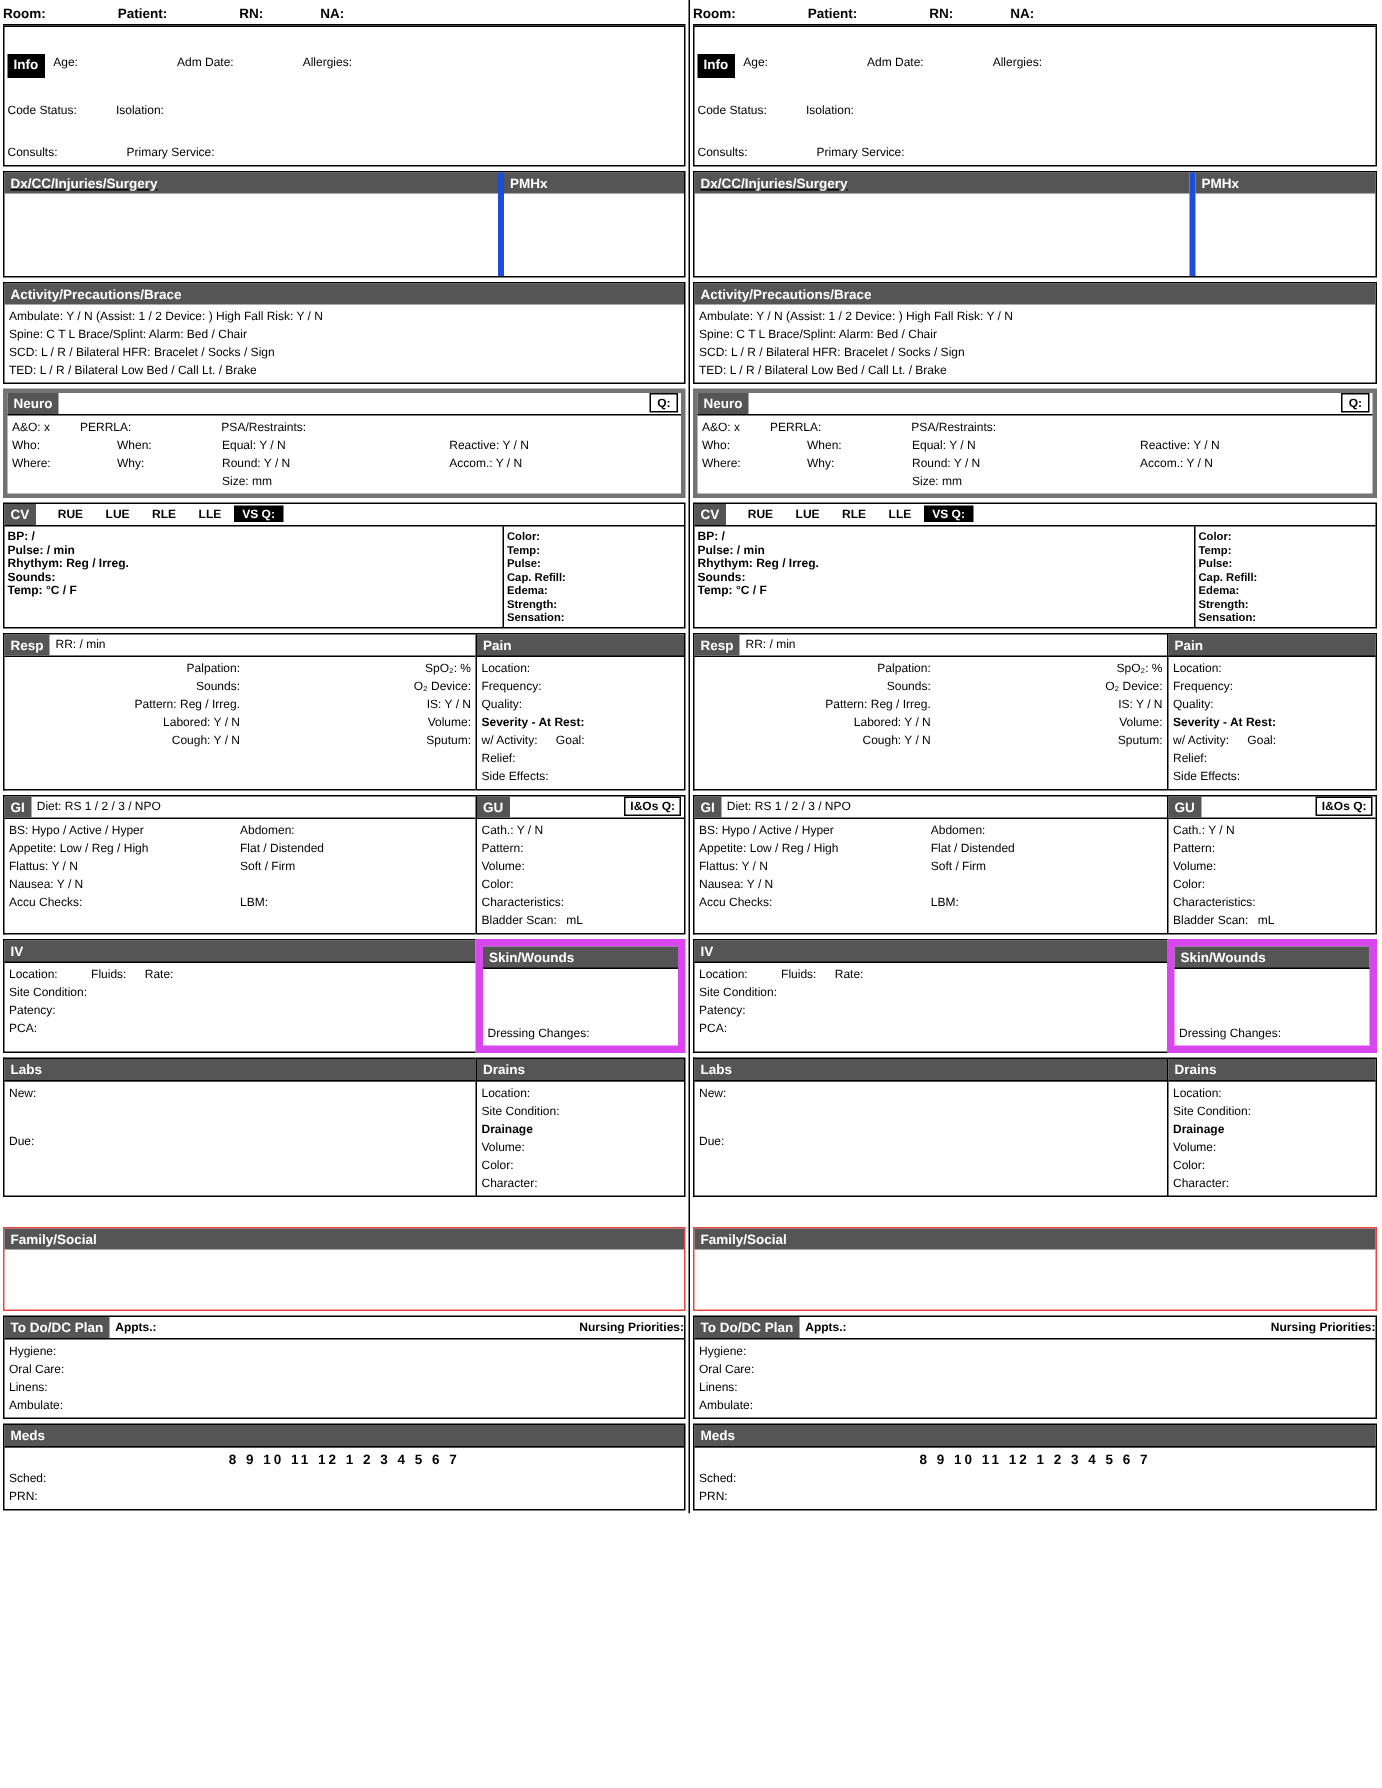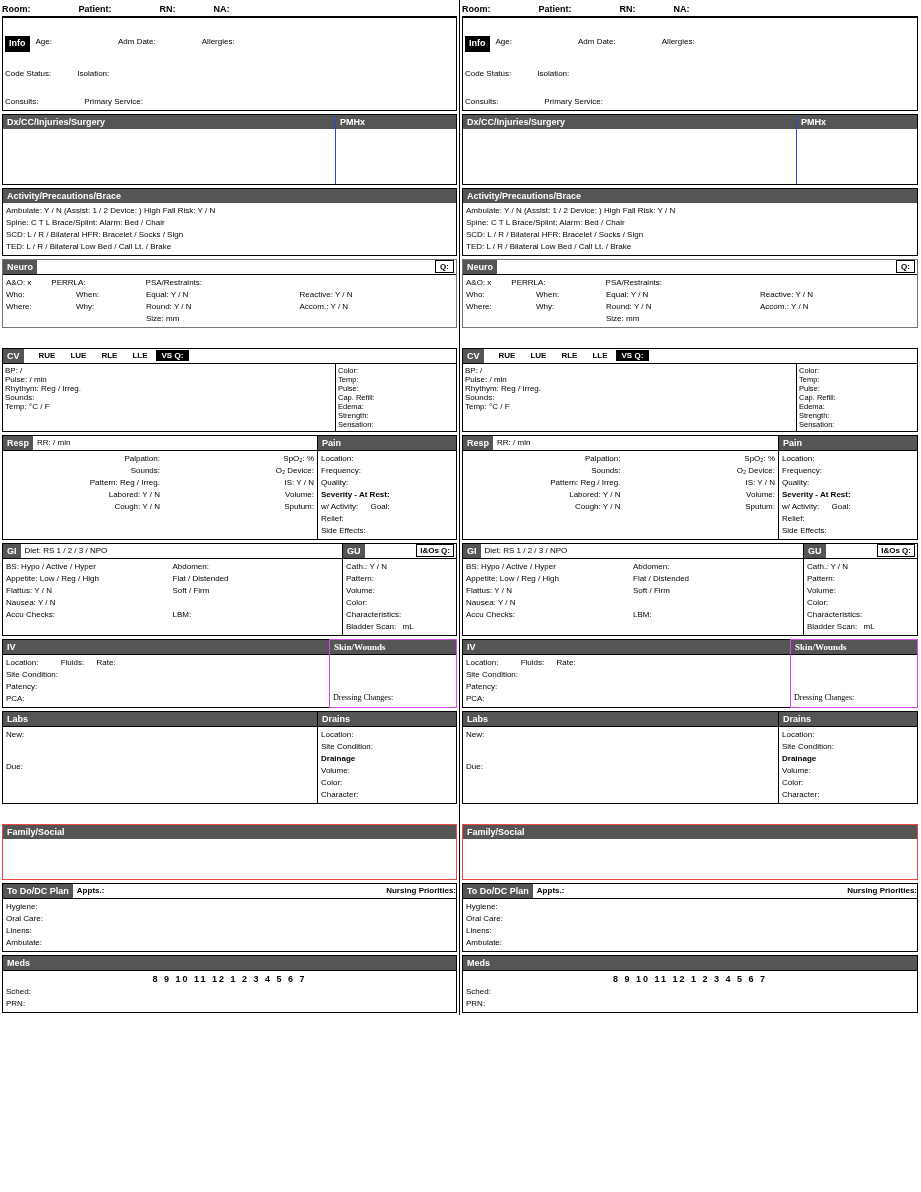--- a/index.html
+++ b/index.html
@@ -68,22 +68,23 @@
     }
     
     .dx-section {
       border: 1px solid #000;
       margin-bottom: 3px;
       display: flex;
       flex-direction: row;
     }
     .dx-left {
       flex: 1;
-      border-right: 1px solid #1d4ed8;
+      border-right: 4px solid #1d4ed8;
       min-height: 60px;
+      text-decoration: underline;
     }
     .dx-right {
       width: 120px;
       min-height: 60px;
     }
     .dx-header {
       background: #555;
       color: #fff;
       font-weight: bold;
       font-size: 9px;
@@ -105,20 +106,21 @@
     }
     .cv-header-row {
       display: flex;
       flex-direction: row;
       align-items: center;
       border-bottom: 1px solid #000;
     }
     .cv-body {
       display: flex;
       flex-direction: row;
+      font-weight: bold;
     }
     .cv-left {
       flex: 1;
       padding: 2px;
       border-right: 1px solid #000;
     }
     .cv-right {
       width: 120px;
       padding: 2px;
       font-size: 7.5px;
@@ -147,41 +149,40 @@
       flex-direction: row;
       margin-bottom: 3px;
     }
     .gi-box {
       flex: 1;
       border: 1px solid #000;
       border-right: none;
       font-size: 8px;
     }
     .gu-box {
-      width: 115px;
+      width: 140px;
       border: 1px solid #000;
       font-size: 8px;
     }
     
     .iv-skin-row {
       display: flex;
       flex-direction: row;
       margin-bottom: 3px;
     }
     .iv-box {
       flex: 1;
       border: 1px solid #000;
       border-right: none;
       font-size: 8px;
     }
     .skin-box {
-      width: 128px;
-      border: 1px solid #d946ef;
-      font-size: 8px;
-      font-family: Liberation Serif, serif;
+      width: 140px;
+      border: 5px solid #d946ef;
+      font-size: 8px;
     }
     
     .labs-drains-row {
       display: flex;
       flex-direction: row;
       margin-bottom: 20px;
     }
     .labs-box {
       flex: 1;
       border: 1px solid #000;
@@ -217,22 +218,22 @@
       align-items: center;
     }
     .two-col {
       display: flex;
       flex-direction: row;
     }
     .two-col > div {
       flex: 1;
     }
     .neuro-section {
-      border: 1px solid #737373;
-      margin-bottom: 20px;
+      border: 3px solid #737373;
+      margin-bottom: 3px;
       font-size: 8px;
     }
   </style>
 </head>
 <body>
 
 <div class="page">
 
   <div class="column">
 

